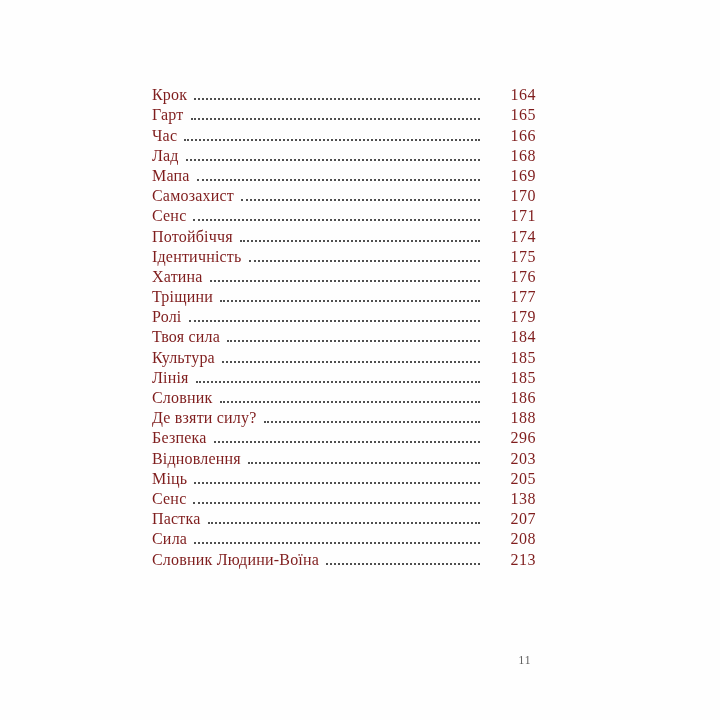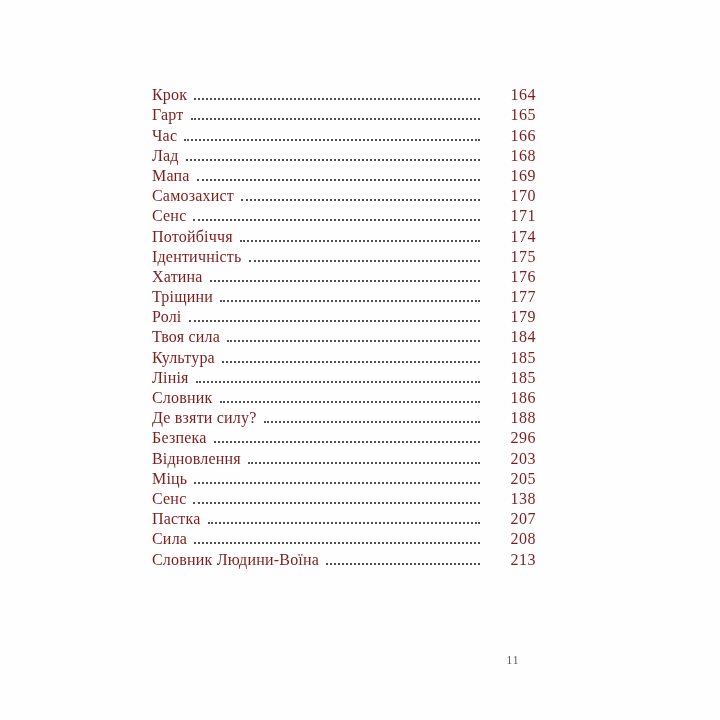--- a/index.html
+++ b/index.html
@@ -41,21 +41,21 @@
     border-bottom: 2px dotted #4f4f4f;
     margin: 0 3px 4px 7px;
   }
   .toc-page {
     white-space: nowrap;
     letter-spacing: 0.5px;
     margin-left: 28px;
   }
   .folio {
     position: absolute;
-    left: 513px;
+    left: 525px;
     top: 654px;
     transform: translateX(-50%);
     font-size: 11.5px;
     color: #5a5a5a;
     letter-spacing: 1px;
   }
 </style>
 </head>
 <body>
 

